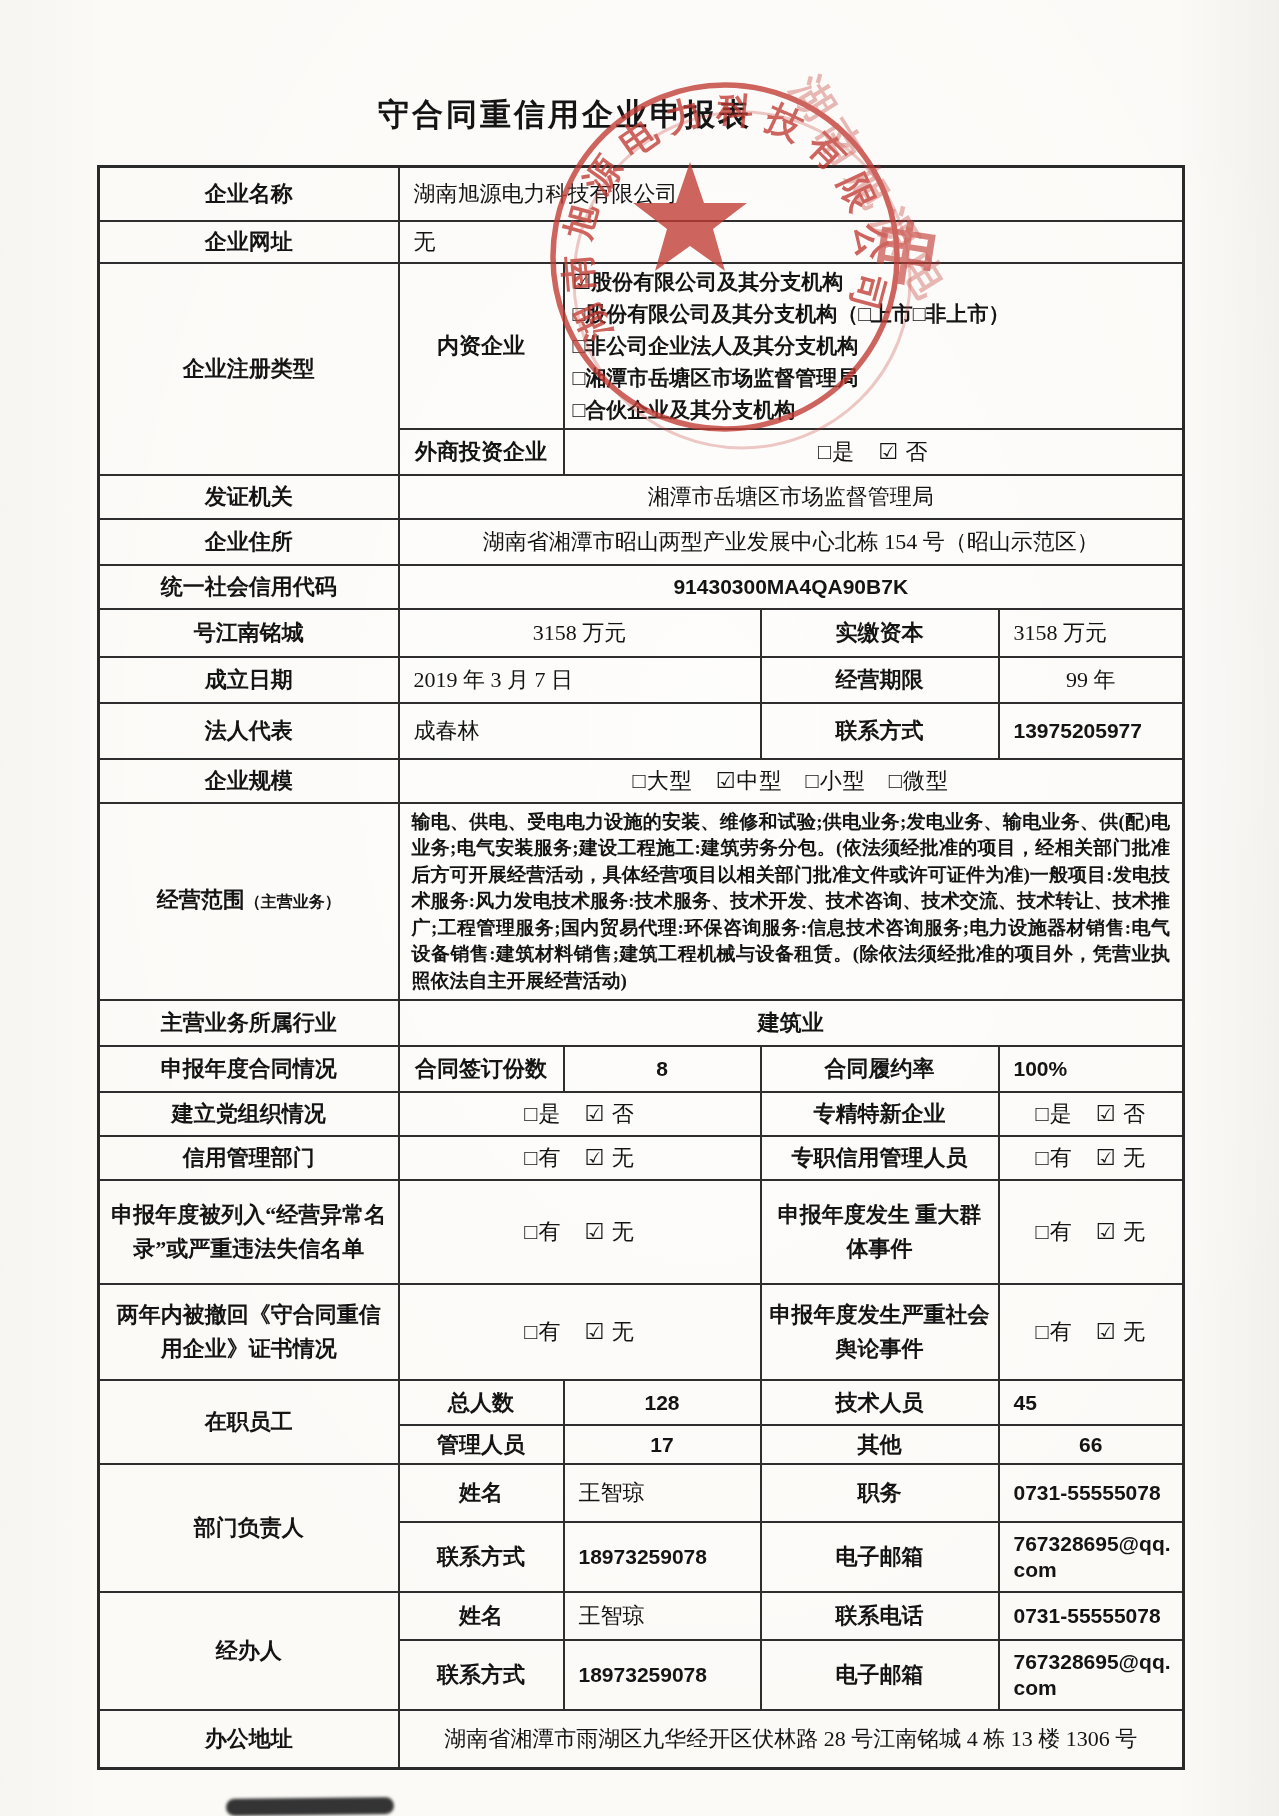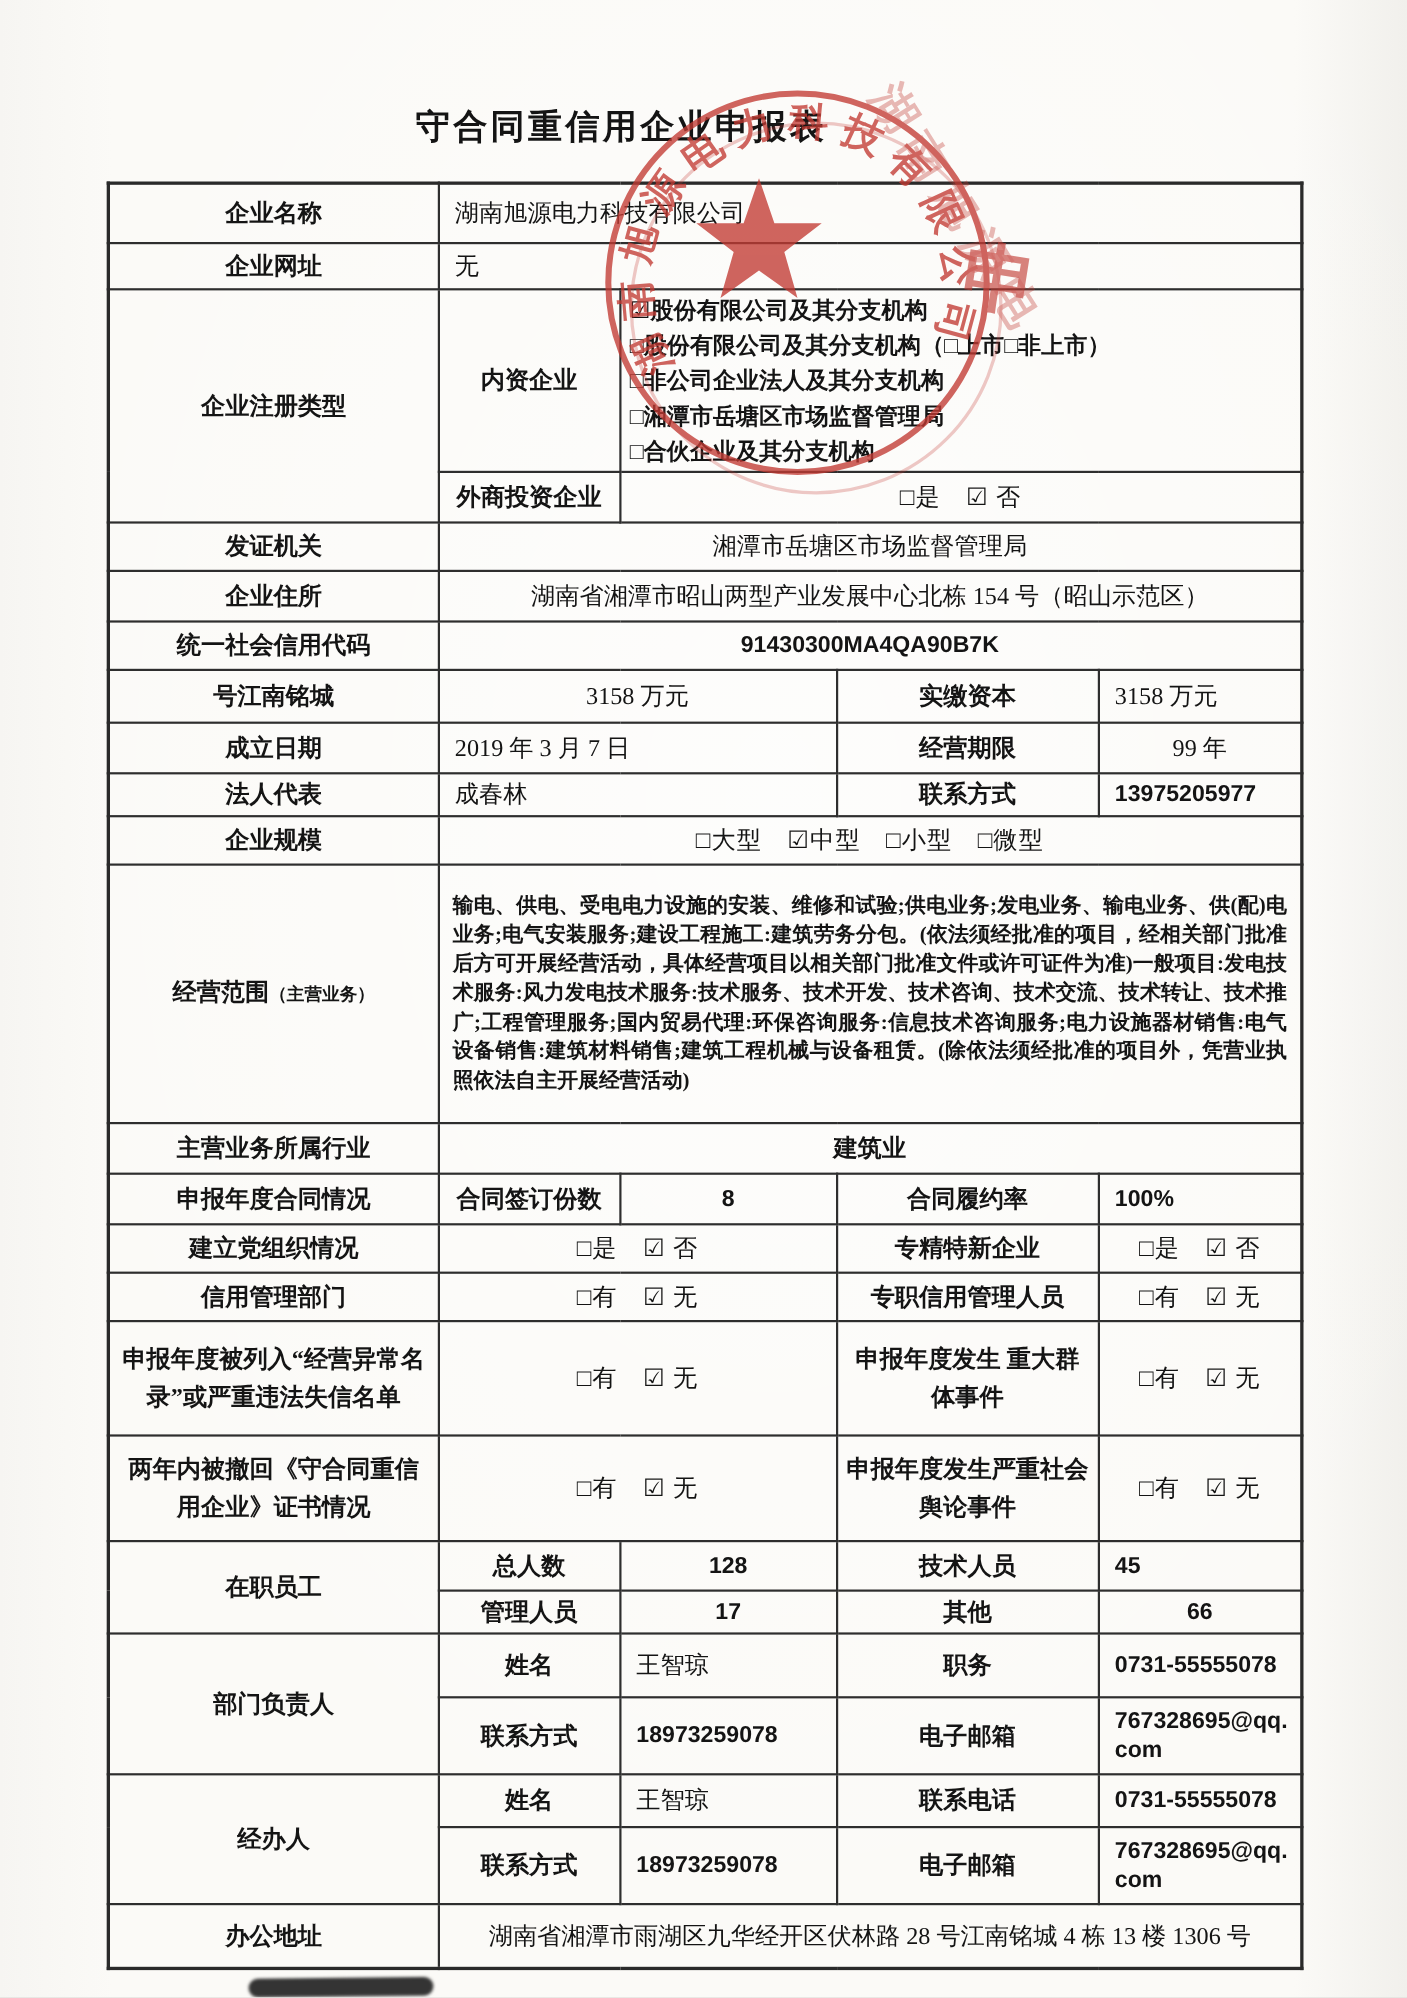--- a/index.html
+++ b/index.html
@@ -25,21 +25,21 @@
     border:2px solid #2e2e2e;vertical-align:middle;
     padding:2px 8px;font-size:22px;line-height:30px;color:#141414;
   }
   .lbl{text-align:center;font-weight:700;}
   .val-l{text-align:left;padding-left:14px;}
   .val-c{text-align:center;}
   .num{font-family:"Liberation Sans","DejaVu Sans",sans-serif;font-weight:700;font-size:21px;}
   .chk{letter-spacing:1px;}
   .opts div{font-size:21px;line-height:32px;text-align:left;font-weight:600;}
   .scope{
-    font-size:19px;line-height:26.5px;text-align:justify;padding:24px 12px;font-weight:600;
+    font-size:19px;line-height:26.5px;text-align:justify;padding:5px 12px;font-weight:600;
   }
   .sub-small{font-size:16px;font-weight:700;}
   .email{word-break:break-all;line-height:26px;}
   .stamp{position:absolute;left:490px;top:72px;pointer-events:none;}
   .smudge{
     position:absolute;left:226px;top:1798px;width:168px;height:17px;
     background:#343434;border-radius:9px;filter:blur(1.5px);transform:rotate(-.6deg);
   }
 </style>
 </head>
@@ -107,21 +107,21 @@
       <td class="val-l">3158 万元</td>
     </tr>
 
     <tr style="height:46px">
       <td class="lbl">成立日期</td>
       <td colspan="2" class="val-l">2019 年 3 月 7 日</td>
       <td class="lbl">经营期限</td>
       <td class="val-c">99 年</td>
     </tr>
 
-    <tr style="height:39px">
+    <tr style="height:56px">
       <td class="lbl">法人代表</td>
       <td colspan="2" class="val-l">成春林</td>
       <td class="lbl">联系方式</td>
       <td class="val-l num">13975205977</td>
     </tr>
 
     <tr style="height:44px">
       <td class="lbl">企业规模</td>
       <td colspan="4" class="val-c chk">□大型　☑中型　□小型　□微型</td>
     </tr>

